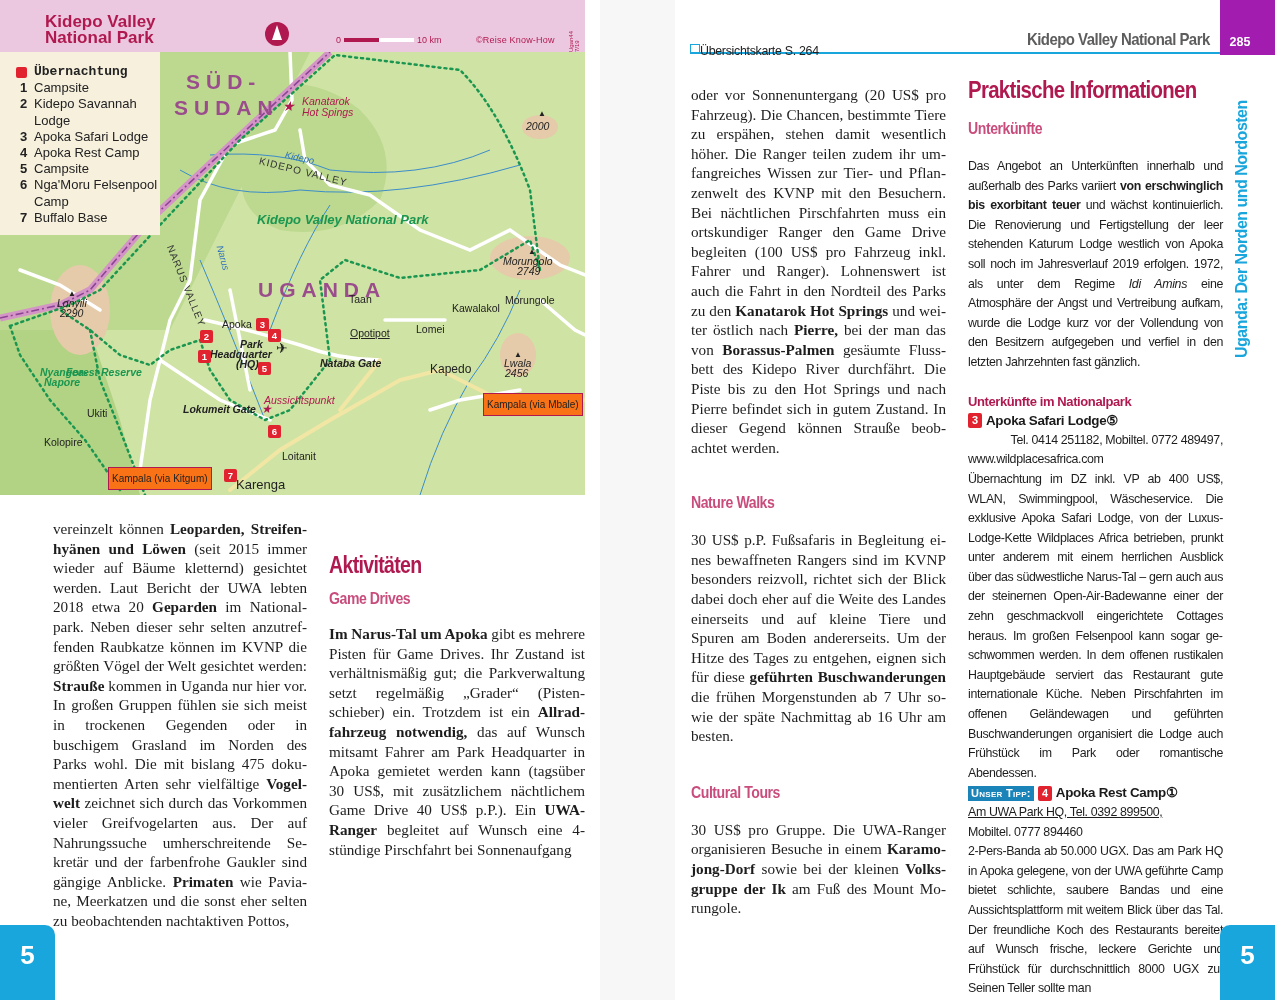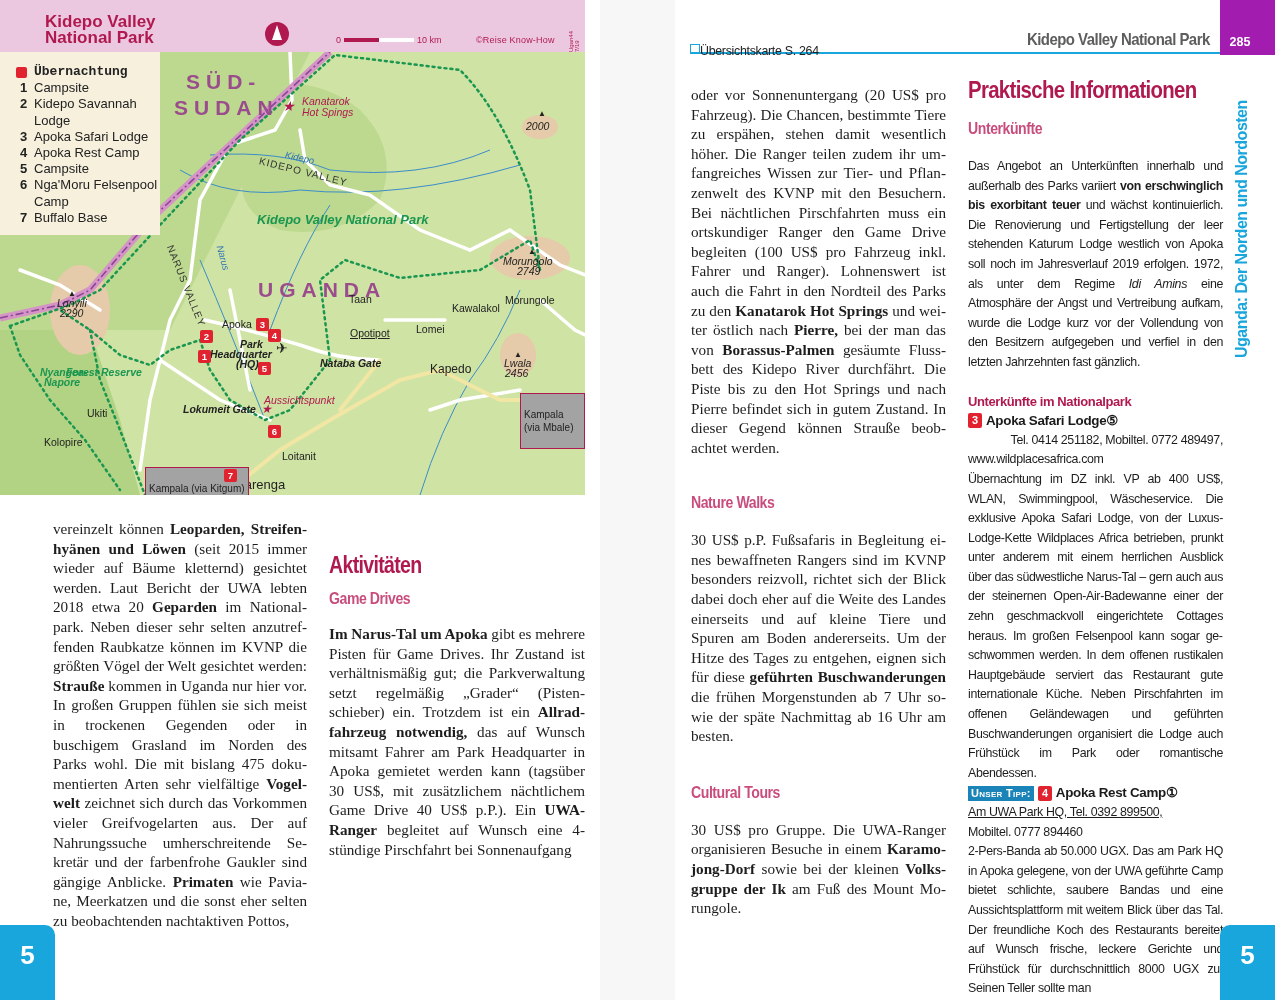--- a/index.html
+++ b/index.html
@@ -33,21 +33,21 @@
   .lbl { position: absolute; font-family: "Liberation Sans", sans-serif; font-size: 10.5px; color: #222; white-space: nowrap; }
   .lbl.italic { font-style: italic; }
   .lbl.bold { font-weight: bold; }
   .lbl.country { font-size: 21px; font-weight: bold; color: #9a4c8c; letter-spacing: 6px; }
   .lbl.park { font-size: 13px; font-weight: bold; font-style: italic; color: #1a9650; }
   .lbl.green { color: #1a9650; font-weight: bold; font-style: italic; }
   .lbl.red { color: #b0194f; font-style: italic; }
   .lbl.river { color: #2f73b8; font-style: italic; font-size: 9.5px; }
   .lbl.valley { font-size: 10px; letter-spacing: 1px; color: #333; }
   .marker { position: absolute; width: 13px; height: 13px; background: #e0232f; border-radius: 2px; color: #fff; font-family: "Liberation Sans", sans-serif; font-size: 9.5px; font-weight: bold; text-align: center; line-height: 13px; }
-  .callout { position: absolute; background: #a3a3a3; border: 1px solid #b0194f; font-family: "Liberation Sans", sans-serif; font-size: 10px; padding: 14px 3px; line-height: 13px; color: #222; margin-left: 37px; }
+  .callout { position: absolute; background: #f97316; border: 1px solid #b0194f; font-family: "Liberation Sans", sans-serif; font-size: 10px; padding: 4px 3px; line-height: 13px; color: #222; }
 
   
   .serif-text { font-family: "Liberation Serif", serif; font-size: 15.2px; line-height: 19.6px; text-align: justify; hyphens: manual; color: #1d1d1d; }
   .serif-text b { font-weight: bold; }
   .col { position: absolute; }
   .h1 { font-family: "Liberation Sans", sans-serif; font-weight: bold; color: #b0194f; font-size: 23px; letter-spacing: -0.8px; transform: scaleX(0.85); transform-origin: left; white-space: nowrap; }
   .h2 { font-family: "Liberation Sans", sans-serif; font-weight: bold; color: #c94d7c; font-size: 16px; letter-spacing: -0.5px; transform: scaleX(0.88); transform-origin: left; white-space: nowrap; }
   .sans-text { font-family: "Liberation Sans", sans-serif; font-size: 12.4px; line-height: 19.6px; letter-spacing: -0.35px; text-align: justify; color: #1d1d1d; }
   .sans-text b { font-weight: bold; }
   .sans-h3 { font-family: "Liberation Sans", sans-serif; font-weight: bold; color: #b0194f; font-size: 13px; letter-spacing: -0.4px; line-height: 19.6px; }

